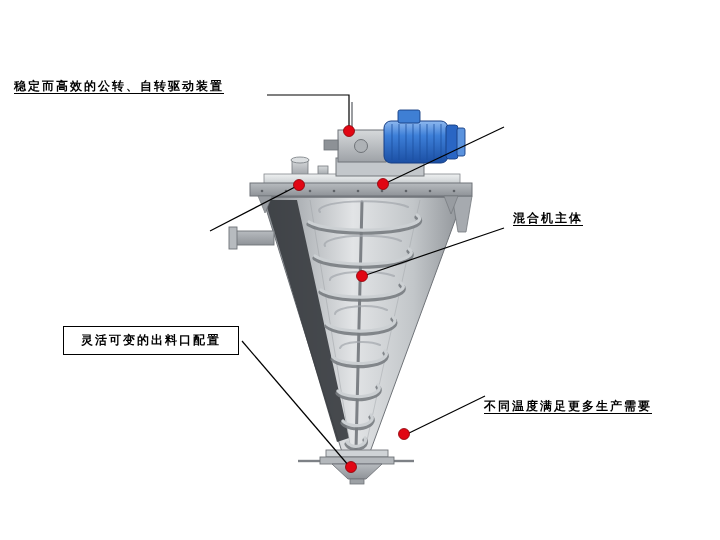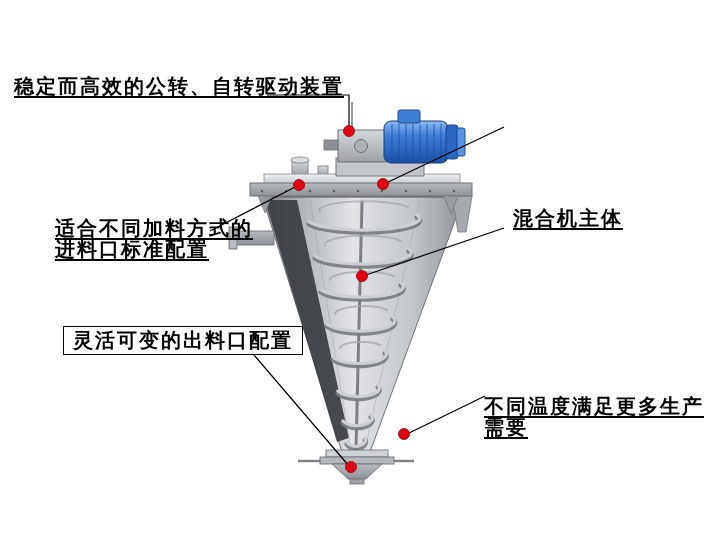--- a/index.html
+++ b/index.html
@@ -1,22 +1,22 @@
 <!DOCTYPE html>
 <html><head>
 <meta charset="utf-8">
 <style>
   html,body{margin:0;padding:0;background:#ffffff;}
   #stage{position:relative;width:720px;height:540px;background:#ffffff;overflow:hidden;
          font-family:"Liberation Sans","DejaVu Sans",sans-serif;}
   #machine-svg{position:absolute;left:0;top:0;}
-  .callout{position:absolute;color:#000;font-size:20px;font-weight:bold;letter-spacing:2px;
+  .callout{position:absolute;color:#000;font-size:12px;font-weight:bold;letter-spacing:2px;
            line-height:21px;white-space:pre-line;z-index:5;}
   .underlined{text-decoration:underline;text-underline-offset:3px;}
-  .boxed{border:1px solid #000;padding:3px 9px;background:#ffffff;}
+  .boxed{border:1px solid #000;padding:3px 17px;background:#ffffff;}
 </style>
 </head>
 <body>
 
 <div id="stage">
 
   <svg id="machine-svg" width="720" height="540" viewBox="0 0 720 540">
     <defs>
       <linearGradient id="coneGrad" x1="0" y1="0" x2="1" y2="0">
         <stop offset="0" stop-color="#84888d"></stop>
@@ -137,22 +137,20 @@
       <circle cx="383" cy="184" r="5.5" fill="#e10613"></circle>
       <circle cx="362" cy="276" r="5.5" fill="#e10613"></circle>
       <circle cx="404" cy="434" r="5.5" fill="#e10613"></circle>
       <circle cx="351" cy="467" r="5.5" fill="#e10613"></circle>
     </g>
   </svg>
 
   <div class="callout underlined" style="left:14px;top:76px;">稳定而高效的公转、自转驱动装置</div>
 
 
-  <div class="callout underlined" style="left:55px;top:218px;">适合不同加料方式的
-进料口标准配置</div>
 
   <div class="callout underlined" style="left:513px;top:208px;">混合机主体</div>
 
   <div class="callout boxed" style="left:63px;top:326px;">灵活可变的出料口配置</div>
 
   <div class="callout underlined" style="left:484px;top:396px;">不同温度满足更多生产需要</div>
 
 </div>
 
 </body></html>

